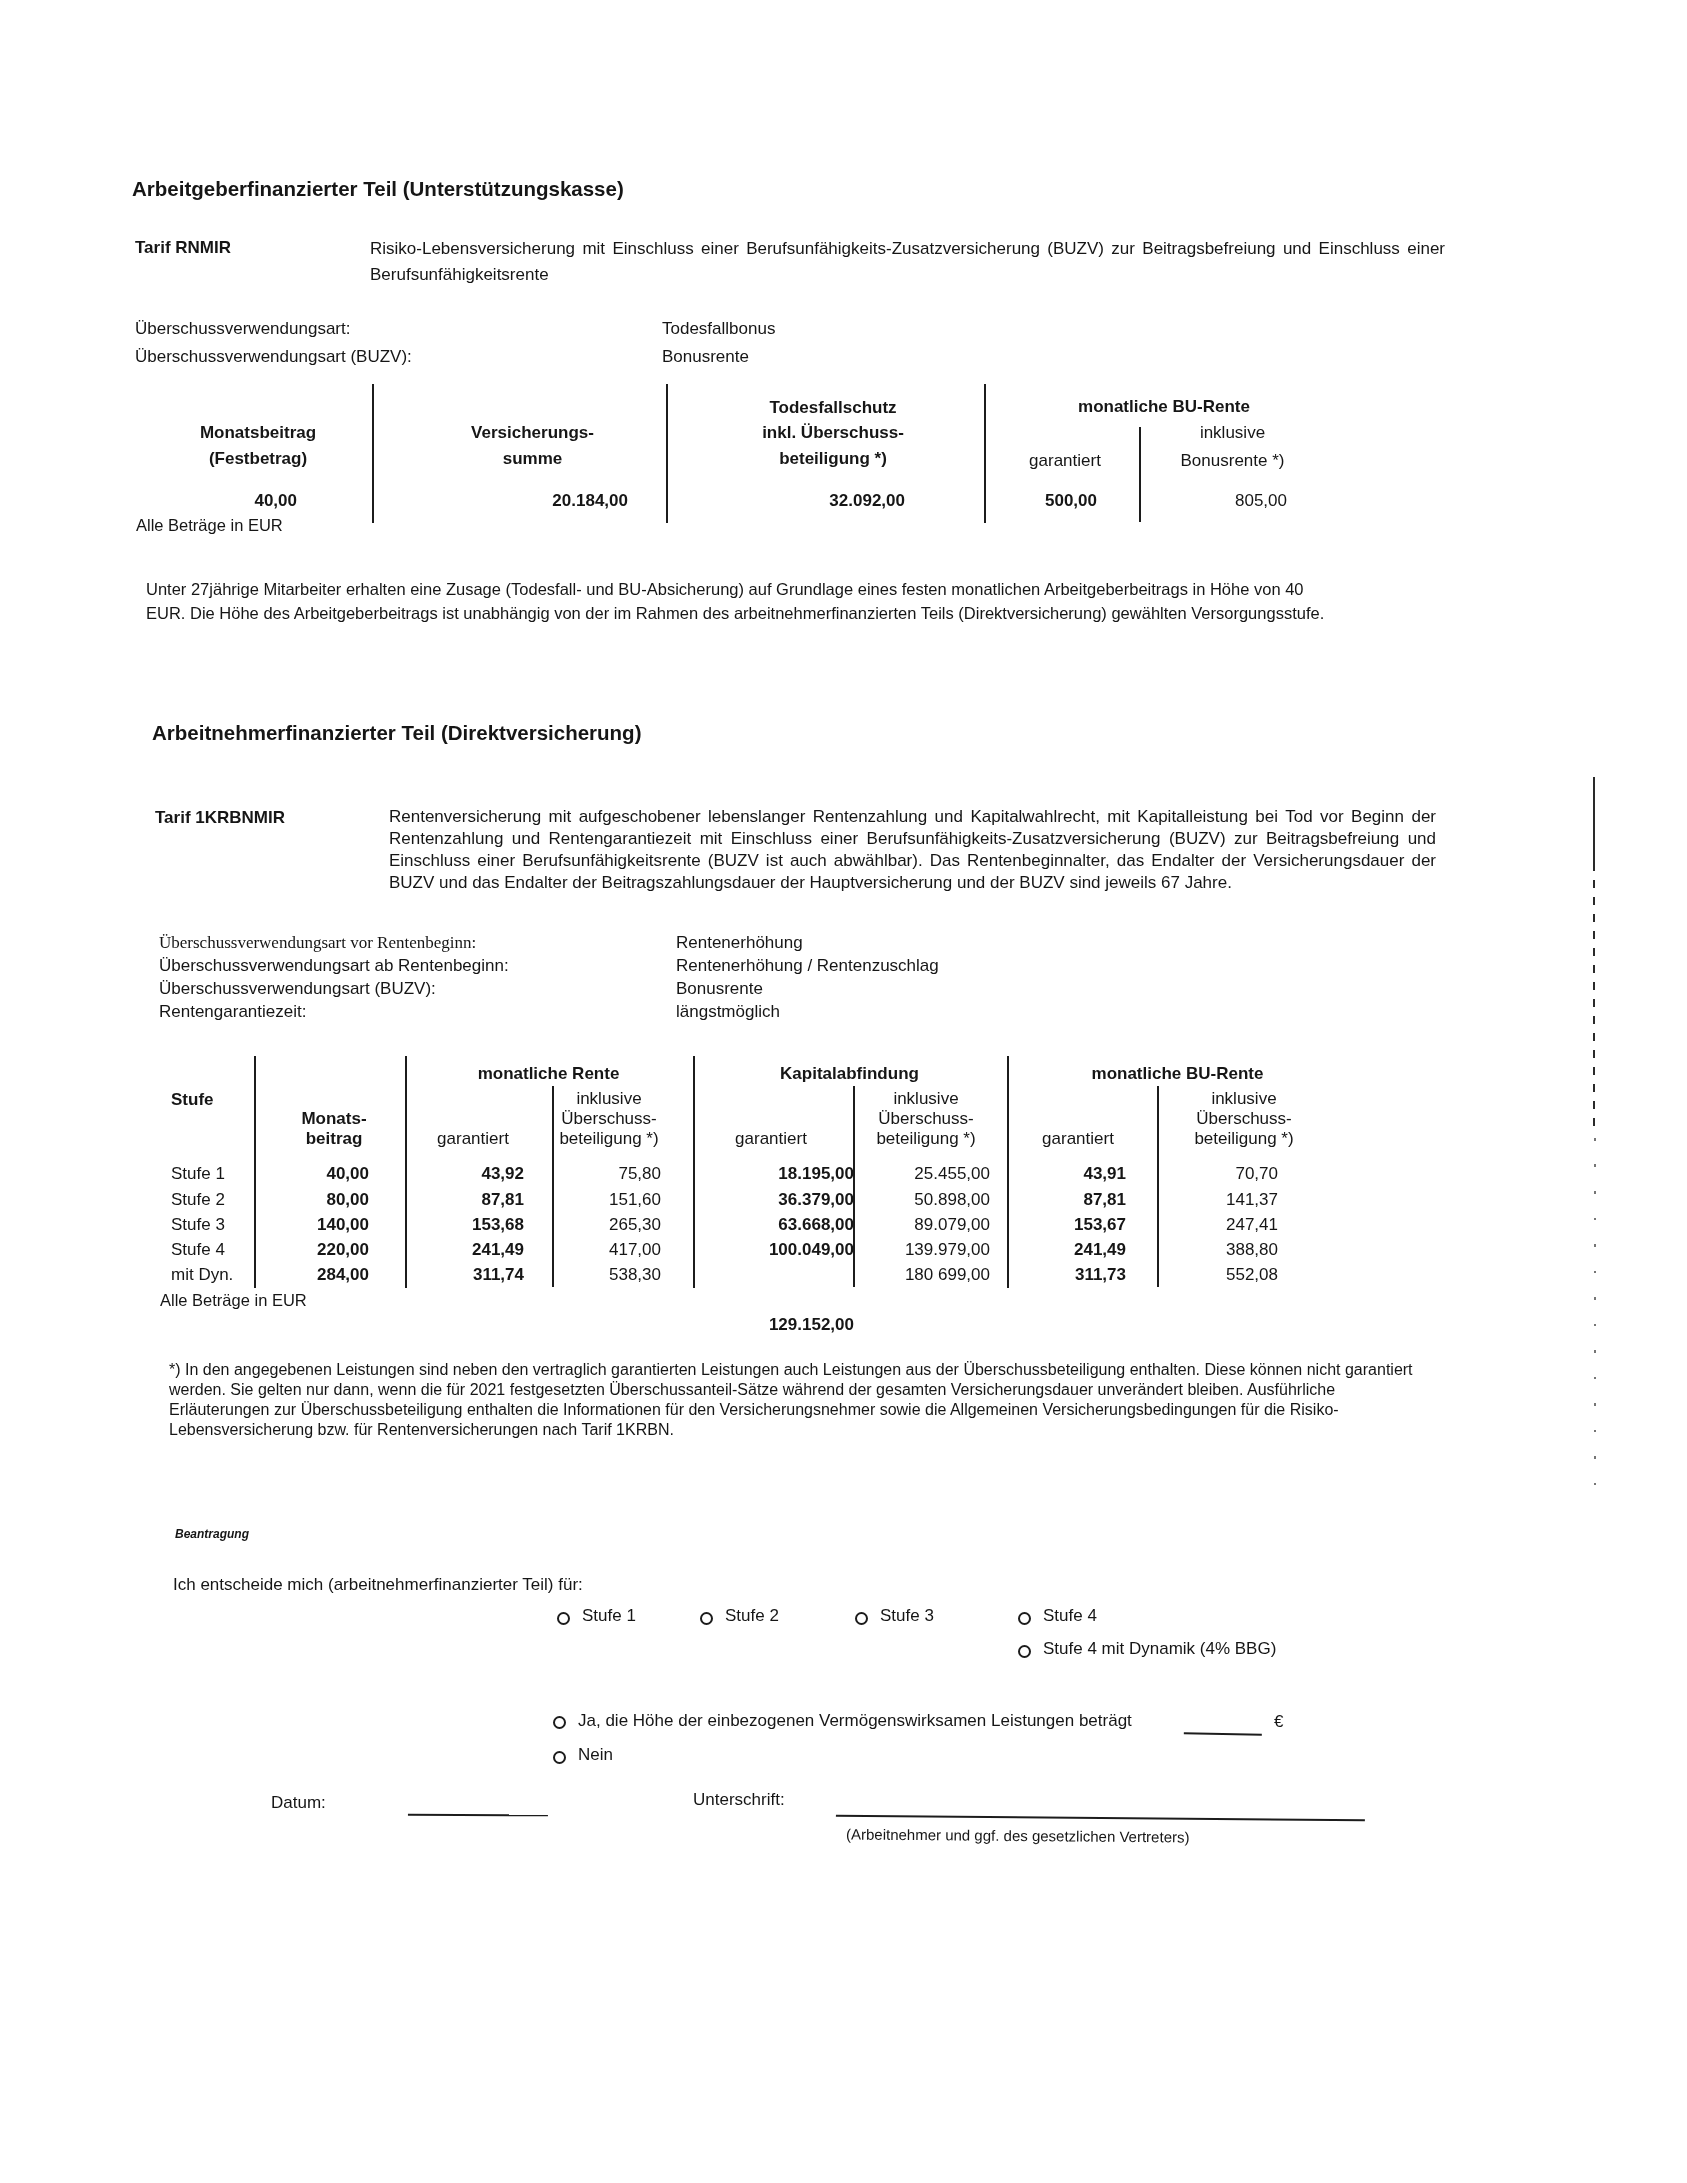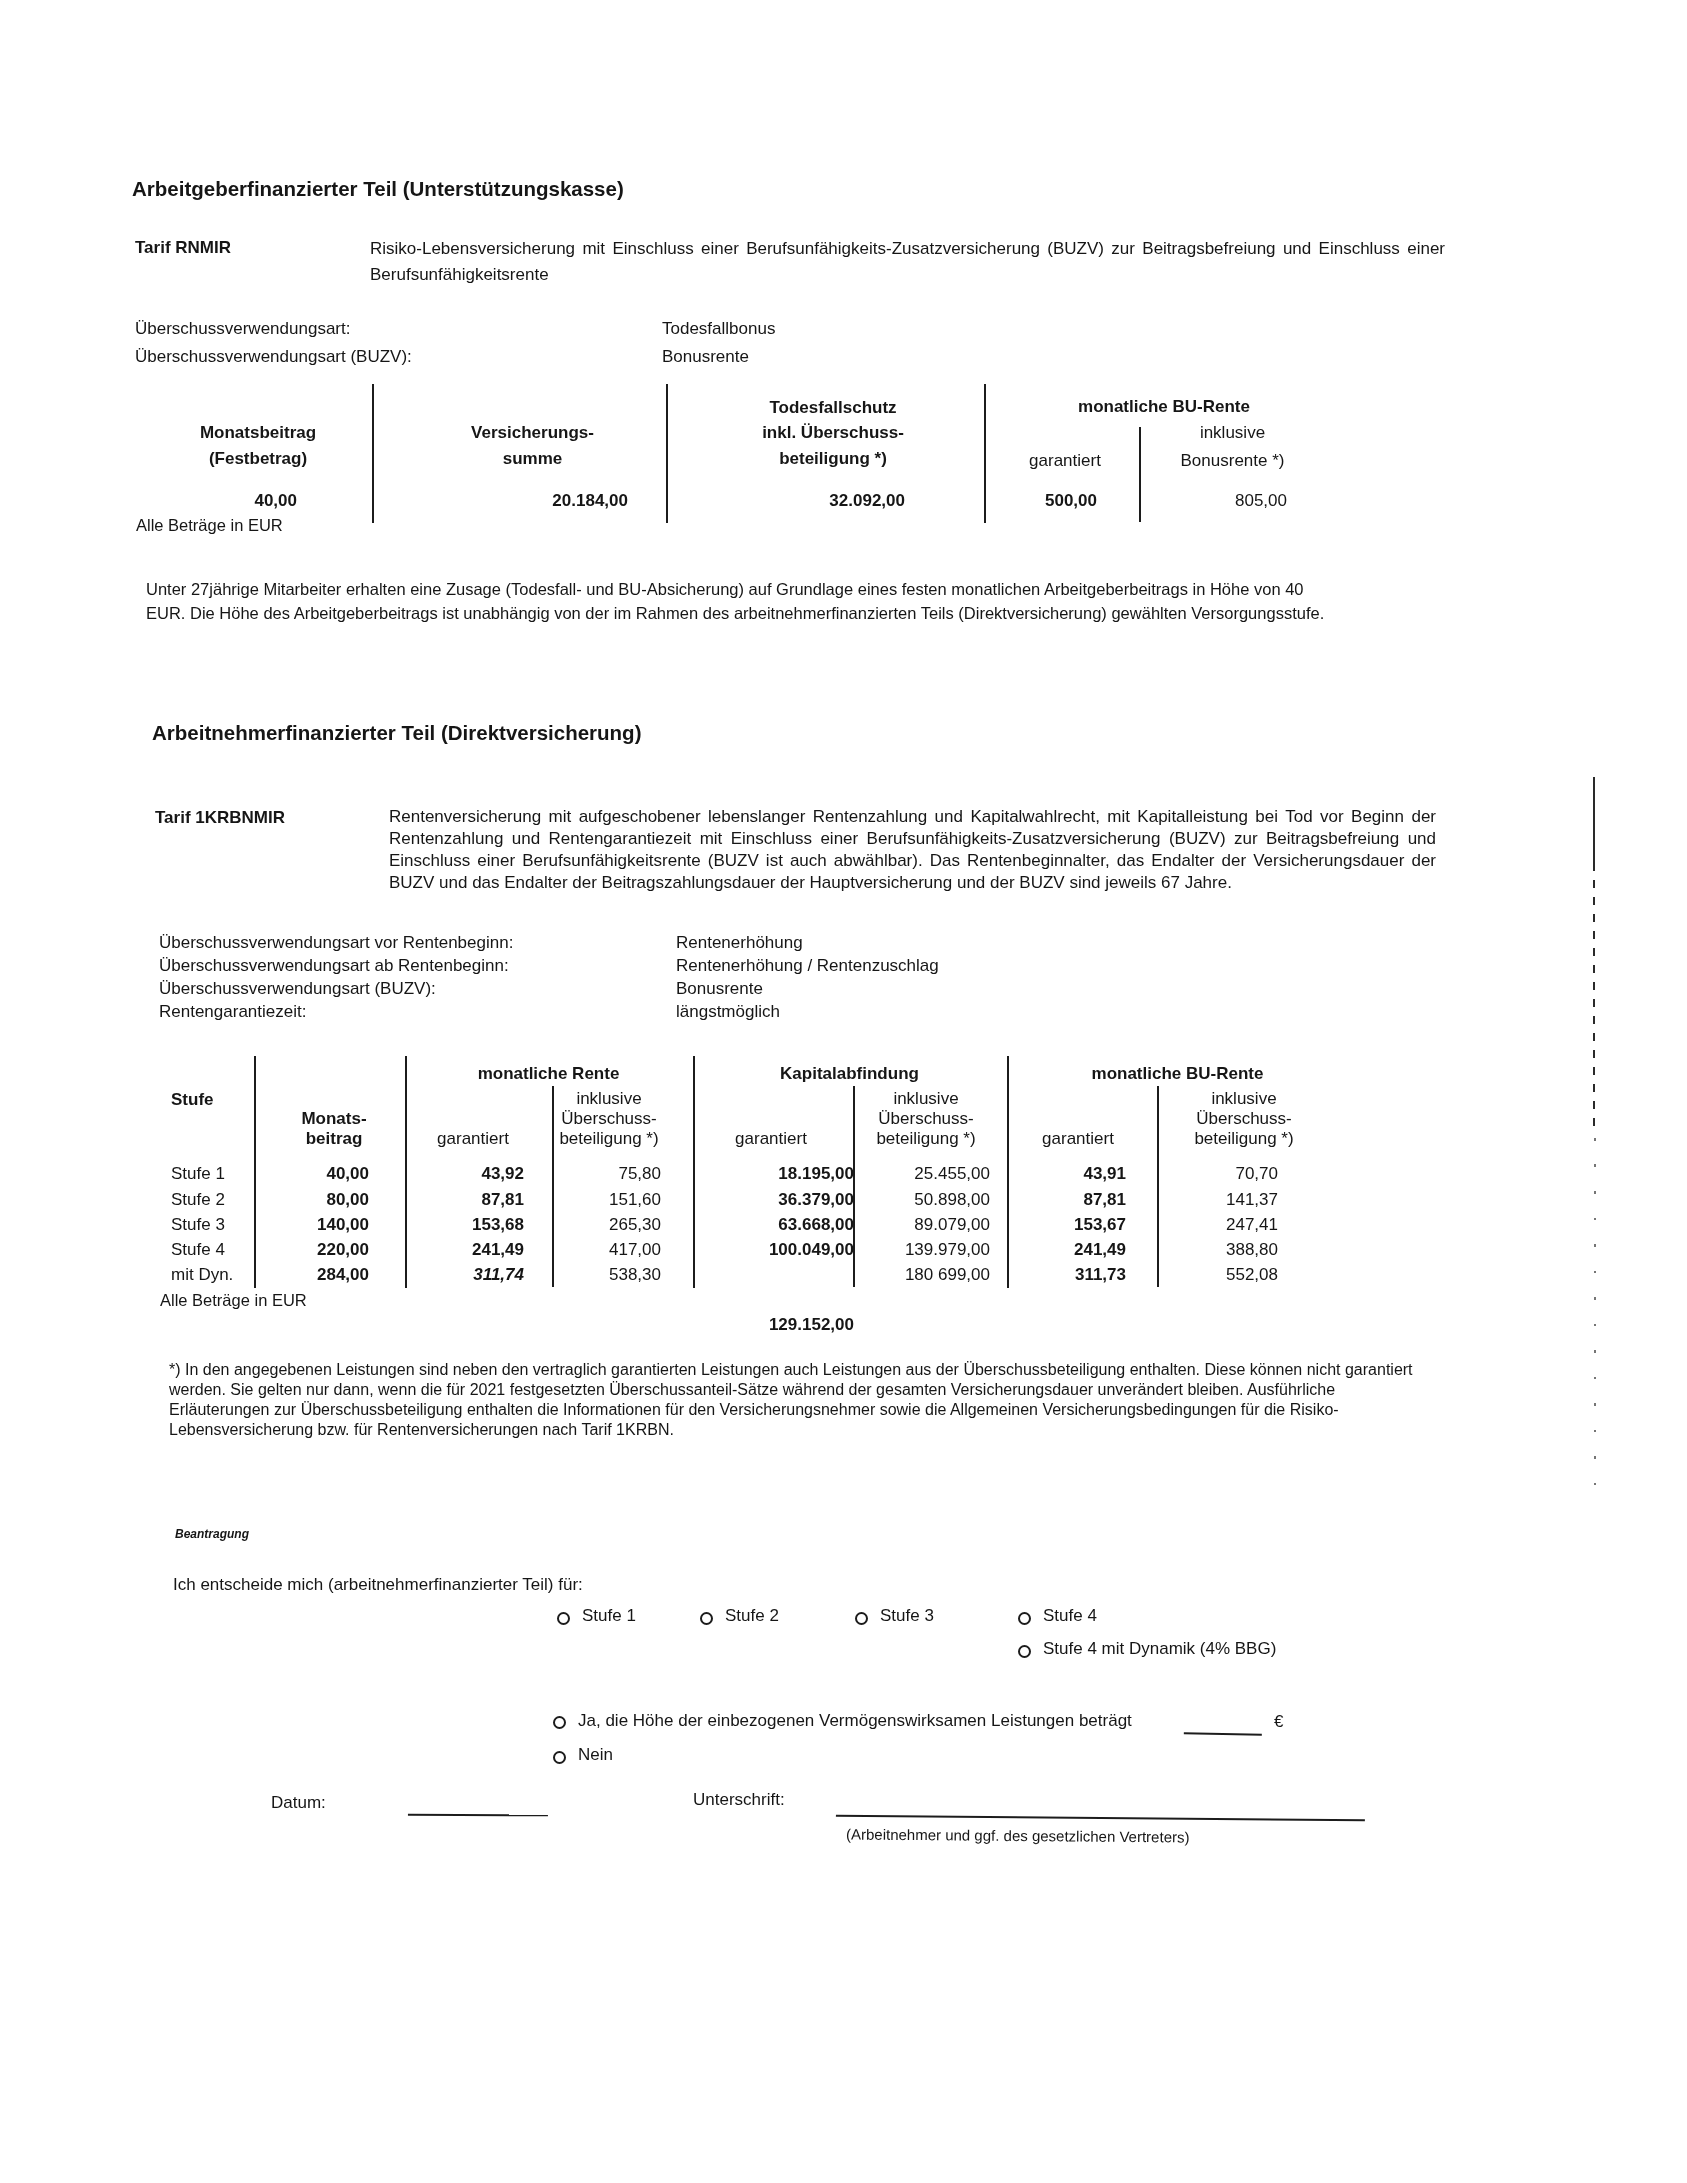--- a/index.html
+++ b/index.html
@@ -62,21 +62,21 @@
   <div class="abs r" style="left:1125px;top:491px;width:162px;">805,00</div>
   <div class="abs t25" style="left:136px;top:516px;">Alle Beträge in EUR</div>
 
   <div class="abs t25" style="left:146px;top:577px;width:1191px;line-height:24px;">Unter 27jährige Mitarbeiter erhalten eine Zusage (Todesfall- und BU-Absicherung) auf Grundlage eines festen monatlichen Arbeitgeberbeitrags in Höhe von 40 EUR. Die Höhe des Arbeitgeberbeitrags ist unabhängig von der im Rahmen des arbeitnehmerfinanzierten Teils (Direktversicherung) gewählten Versorgungsstufe.</div>
 
   <div class="abs b t31" style="left:152px;top:721px;">Arbeitnehmerfinanzierter Teil (Direktversicherung)</div>
 
   <div class="abs b" style="left:155px;top:808px;">Tarif 1KRBNMIR</div>
   <div class="abs j" style="left:389px;top:806px;width:1047px;line-height:22px;">Rentenversicherung mit aufgeschobener lebenslanger Rentenzahlung und Kapitalwahlrecht, mit Kapitalleistung bei Tod vor Beginn der Rentenzahlung und Rentengarantiezeit mit Einschluss einer Berufsunfähigkeits-Zusatzversicherung (BUZV) zur Beitragsbefreiung und Einschluss einer Berufsunfähigkeitsrente (BUZV ist auch abwählbar). Das Rentenbeginnalter, das Endalter der Versicherungsdauer der BUZV und das Endalter der Beitragszahlungsdauer der Hauptversicherung und der BUZV sind jeweils 67 Jahre.</div>
 
-  <div class="abs" style="left:159px;top:933px;">Überschussverwendungsart vor Rentenbeginn:</div>
+  <div class="abs" style="left:159px;top:933px;font-family:Liberation Serif, serif;">Überschussverwendungsart vor Rentenbeginn:</div>
   <div class="abs" style="left:676px;top:933px;">Rentenerhöhung</div>
   <div class="abs" style="left:159px;top:956px;">Überschussverwendungsart ab Rentenbeginn:</div>
   <div class="abs" style="left:676px;top:956px;">Rentenerhöhung / Rentenzuschlag</div>
   <div class="abs" style="left:159px;top:979px;">Überschussverwendungsart (BUZV):</div>
   <div class="abs" style="left:676px;top:979px;">Bonusrente</div>
   <div class="abs" style="left:159px;top:1002px;">Rentengarantiezeit:</div>
   <div class="abs" style="left:676px;top:1002px;">längstmöglich</div>
 
   <div class="vl" style="left:254px;top:1056px;height:232px;"></div>
   <div class="vl" style="left:405px;top:1056px;height:232px;"></div>
@@ -137,21 +137,21 @@
   <div class="abs b r" style="left:270px;top:1240px;width:99px;">220,00</div>
   <div class="abs b r" style="left:425px;top:1240px;width:99px;">241,49</div>
   <div class="abs r" style="left:562px;top:1240px;width:99px;">417,00</div>
   <div class="abs b r" style="left:722px;top:1240px;width:132px;">100.049,00</div>
   <div class="abs r" style="left:858px;top:1240px;width:132px;">139.979,00</div>
   <div class="abs b r" style="left:994px;top:1240px;width:132px;">241,49</div>
   <div class="abs r" style="left:1146px;top:1240px;width:132px;">388,80</div>
 
   <div class="abs" style="left:171px;top:1265px;">mit Dyn.</div>
   <div class="abs b r" style="left:270px;top:1265px;width:99px;">284,00</div>
-  <div class="abs b r" style="left:425px;top:1265px;width:99px;font-style:italic;">311,74</div>
+  <div class="abs b r" style="left:425px;top:1265px;width:99px;">311,74</div>
   <div class="abs r" style="left:562px;top:1265px;width:99px;">538,30</div>
   <div class="abs b r" style="left:722px;top:1315px;width:132px;">129.152,00</div>
   <div class="abs r" style="left:858px;top:1265px;width:132px;">180 699,00</div>
   <div class="abs b r" style="left:994px;top:1265px;width:132px;">311,73</div>
   <div class="abs r" style="left:1146px;top:1265px;width:132px;text-align:right;">552,08</div>
 
   <div class="abs t25" style="left:160px;top:1291px;">Alle Beträge in EUR</div>
 
   <div class="abs t24" style="left:169px;top:1360px;width:1257px;line-height:20px;">*) In den angegebenen Leistungen sind neben den vertraglich garantierten Leistungen auch Leistungen aus der Überschussbeteiligung enthalten. Diese können nicht garantiert werden. Sie gelten nur dann, wenn die für 2021 festgesetzten Überschussanteil-Sätze während der gesamten Versicherungsdauer unverändert bleiben. Ausführliche Erläuterungen zur Überschussbeteiligung enthalten die Informationen für den Versicherungsnehmer sowie die Allgemeinen Versicherungsbedingungen für die Risiko-Lebensversicherung bzw. für Rentenversicherungen nach Tarif 1KRBN.</div>
 

